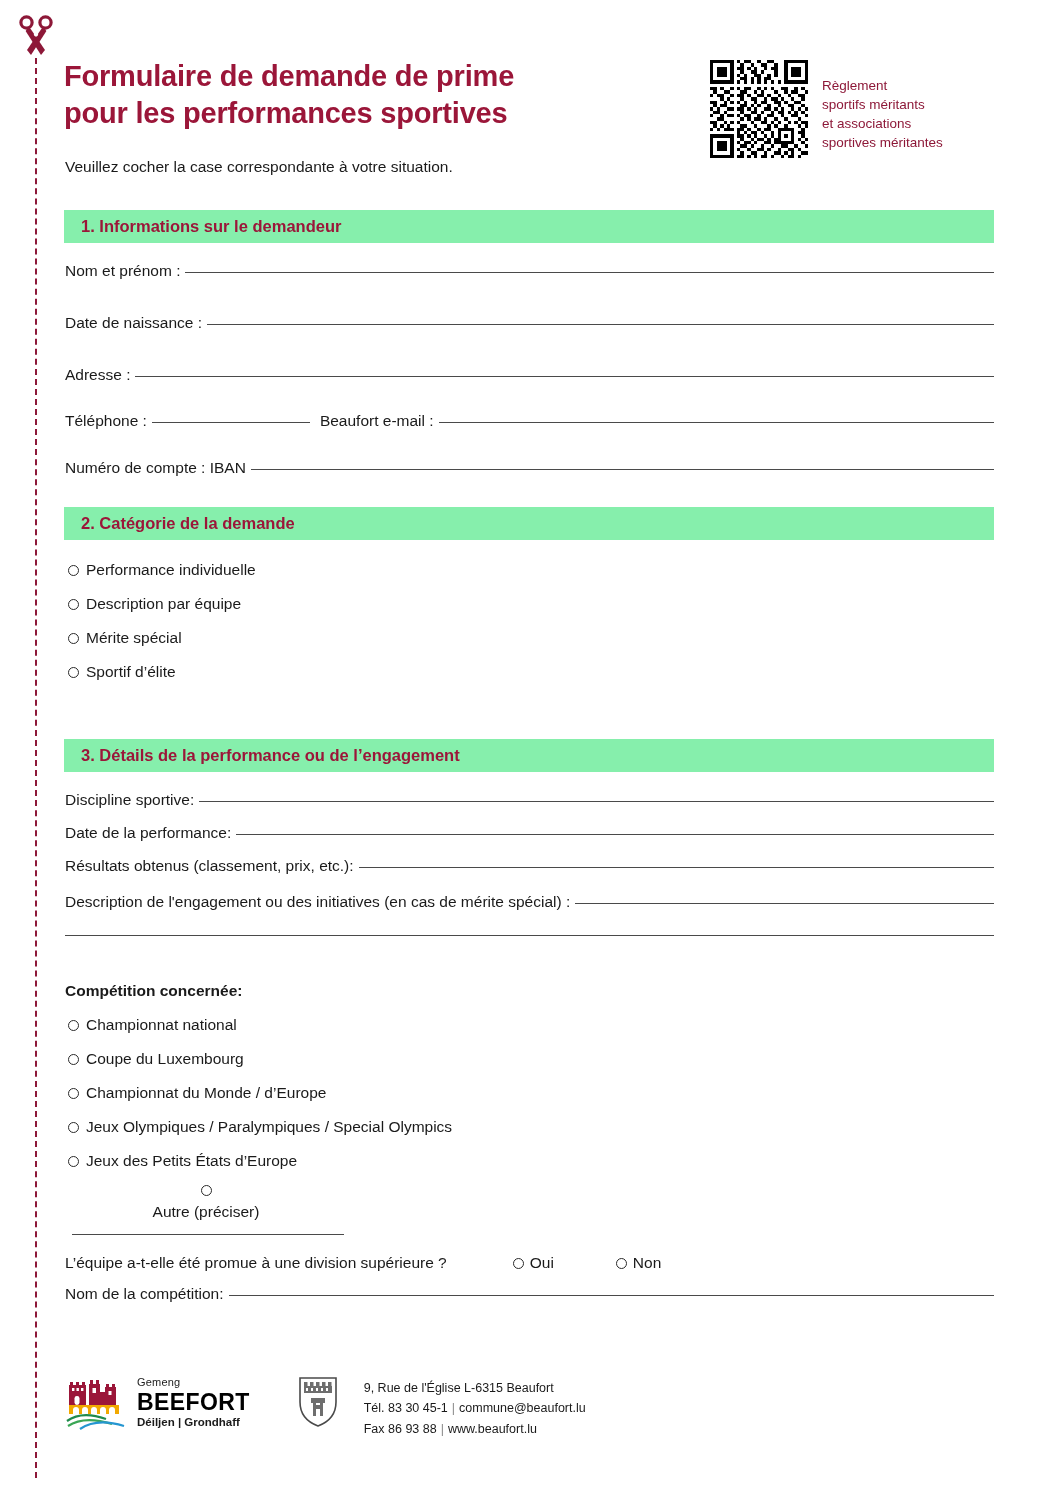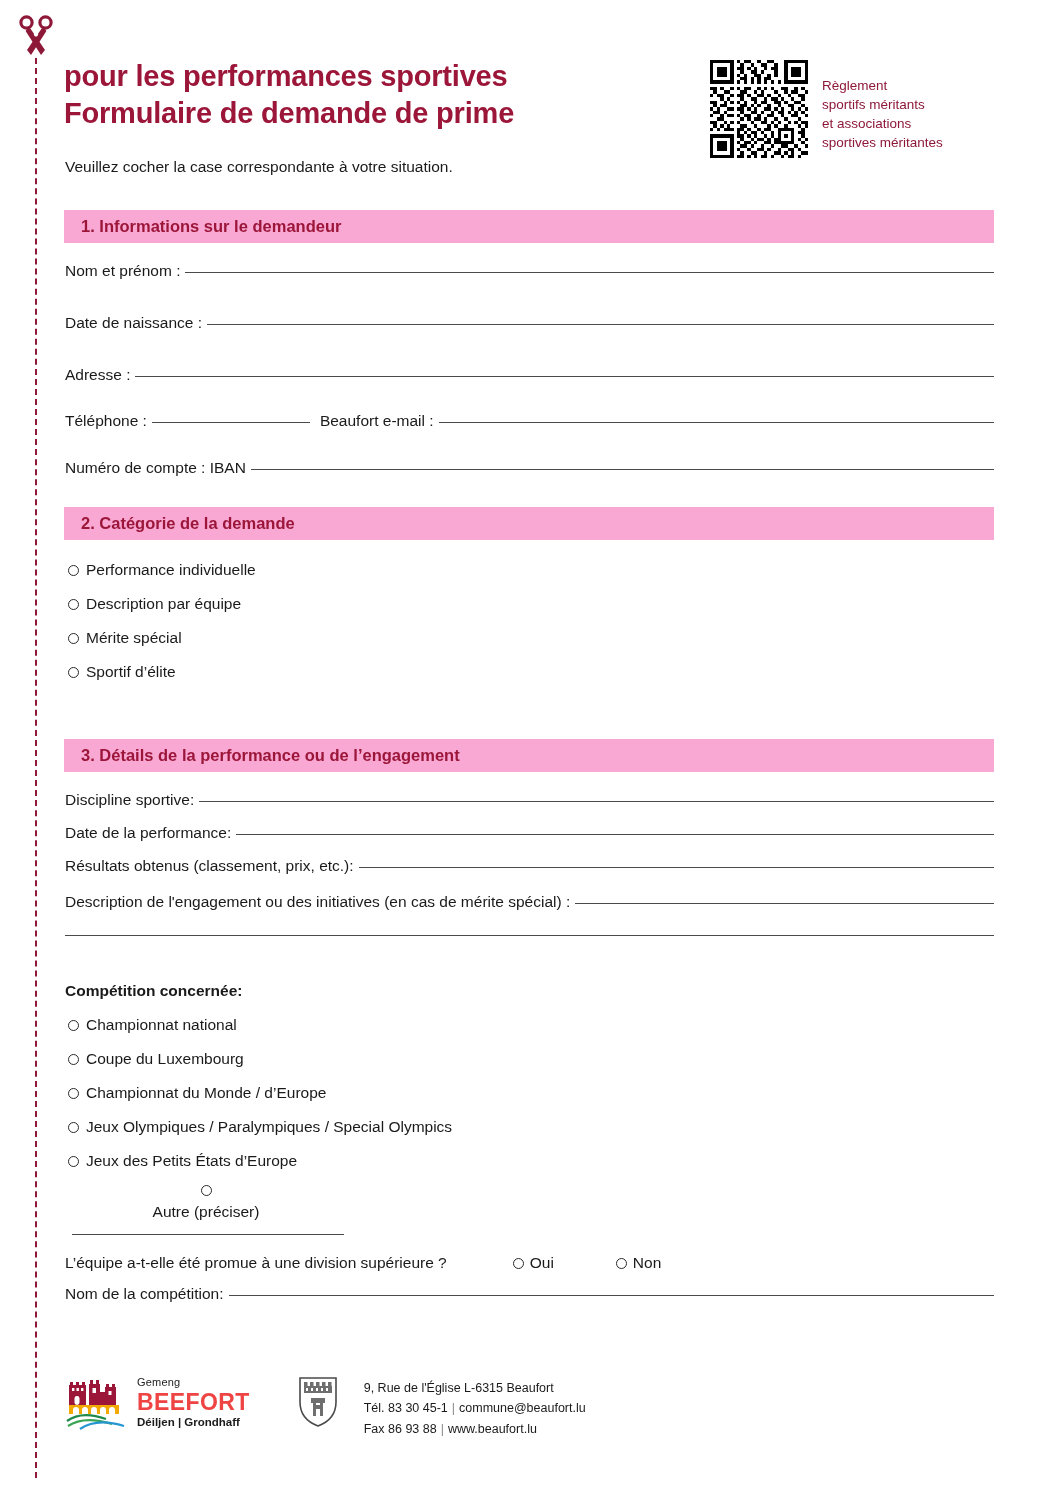--- a/index.html
+++ b/index.html
@@ -91,21 +91,21 @@
     padding-top: 16px;
   }
   #qr-caption .ln { display: block; }
 
   
   .band {
     position: absolute;
     left: 0;
     width: 930px;
     height: 33px;
-    background: #f9a8d4;
+    background: #86efac;
   }
   .band-label {
     position: absolute;
     left: 17px;
     top: 7px;
     font-size: 16.5px;
     font-weight: bold;
     color: #9b1639;
   }
 
@@ -224,21 +224,21 @@
   #wordmark { line-height: 1; padding-top: 2px; }
   #wm-gemeng {
     font-size: 11px;
     color: #1a1a1a;
     letter-spacing: 0.2px;
     display: block;
   }
   #wm-beefort {
     font-size: 23px;
     font-weight: bold;
-    color: #ef4444;
+    color: #000000;
     letter-spacing: 0.4px;
     display: block;
     margin: 3px 0 3px 0;
   }
   #wm-villages {
     font-size: 11.5px;
     font-weight: bold;
     color: #1a1a1a;
     display: block;
   }
@@ -271,22 +271,22 @@
     <path d="M27.0 12.5 L11.0 36.0 L15.0 41.0 L30.4 17.0 Z"></path>
     <circle cx="20" cy="20.5" r="2.1" fill="#ffffff"></circle>
   </g>
 </svg>
 <div id="cut-line"></div>
 
 <div id="page">
 
   <div id="header">
     <div id="doc-title">
+      <span class="ln">Formulaire de demande de prime</span>
       <span class="ln">pour les performances sportives</span>
-      <span class="ln">Formulaire de demande de prime</span>
     </div>
     <div id="instruction">Veuillez cocher la case correspondante à votre situation.</div>
 
     <div id="qr-block">
       <svg id="qr-code" viewBox="0 0 29 29" shape-rendering="crispEdges">
         <rect width="29" height="29" fill="#ffffff"></rect>
         <g fill="#000000">
 
           <rect x="0" y="0" width="7" height="1"></rect>
             <rect x="0" y="6" width="7" height="1"></rect>

